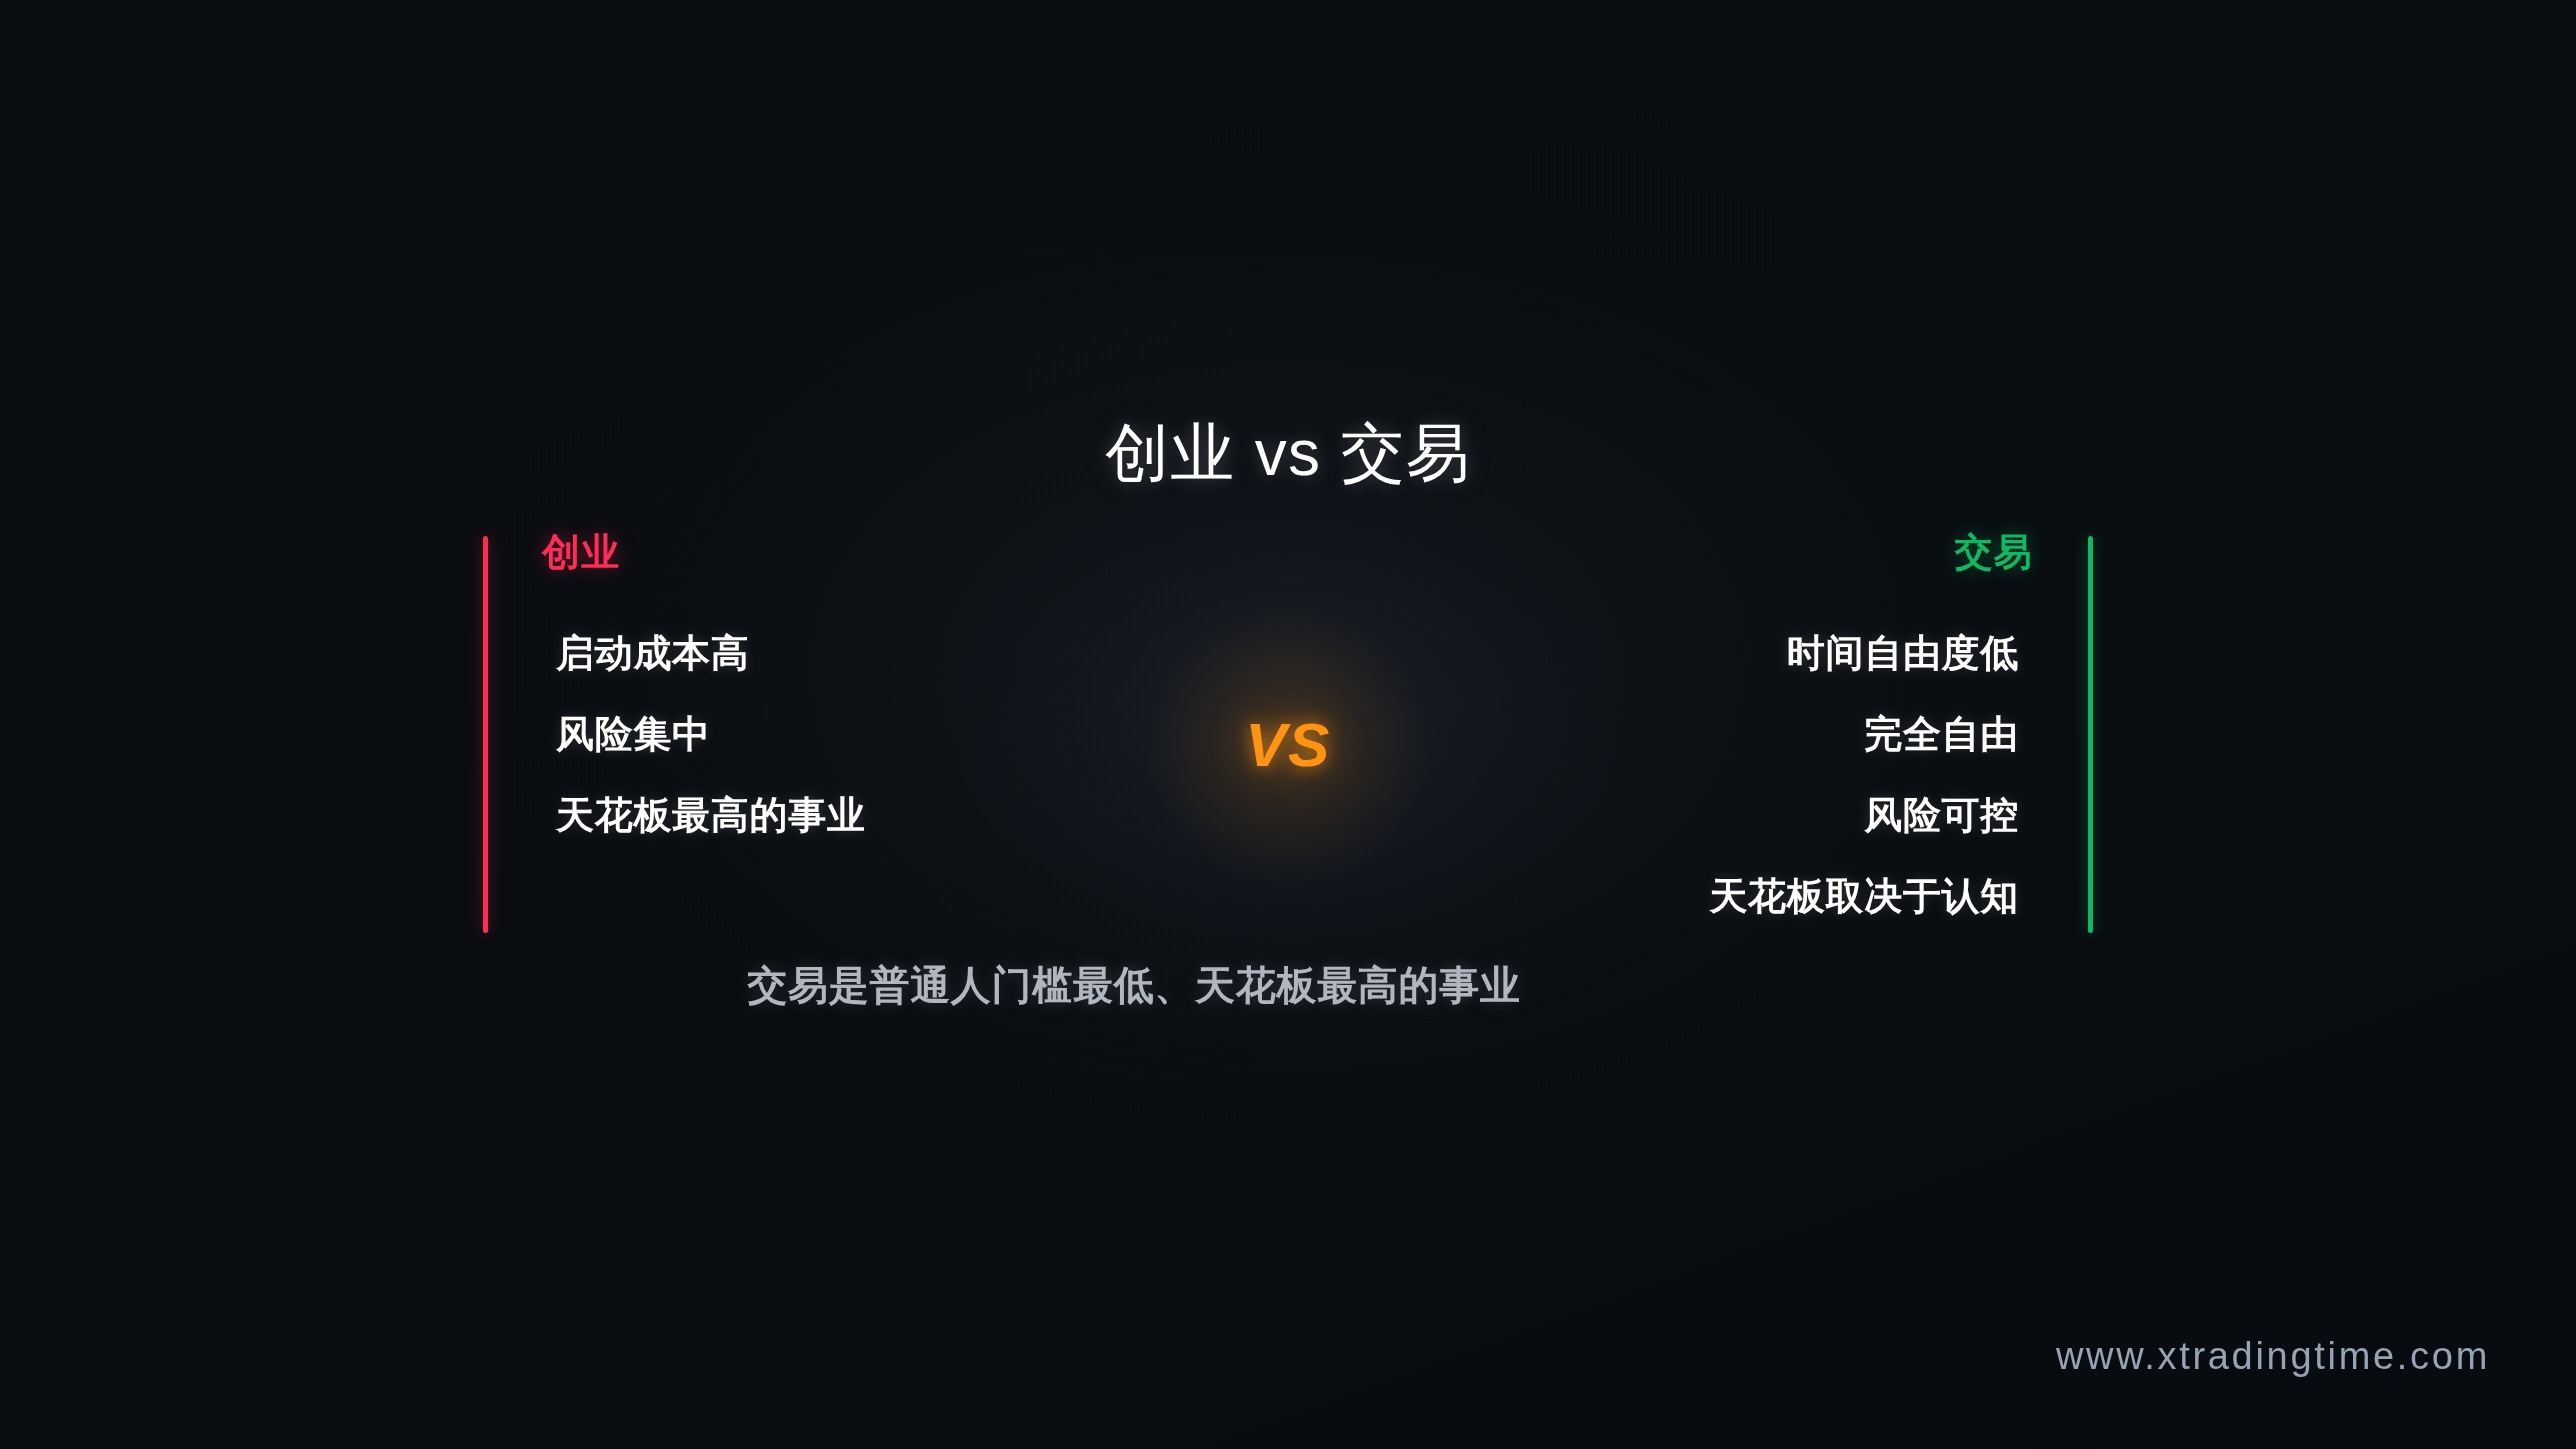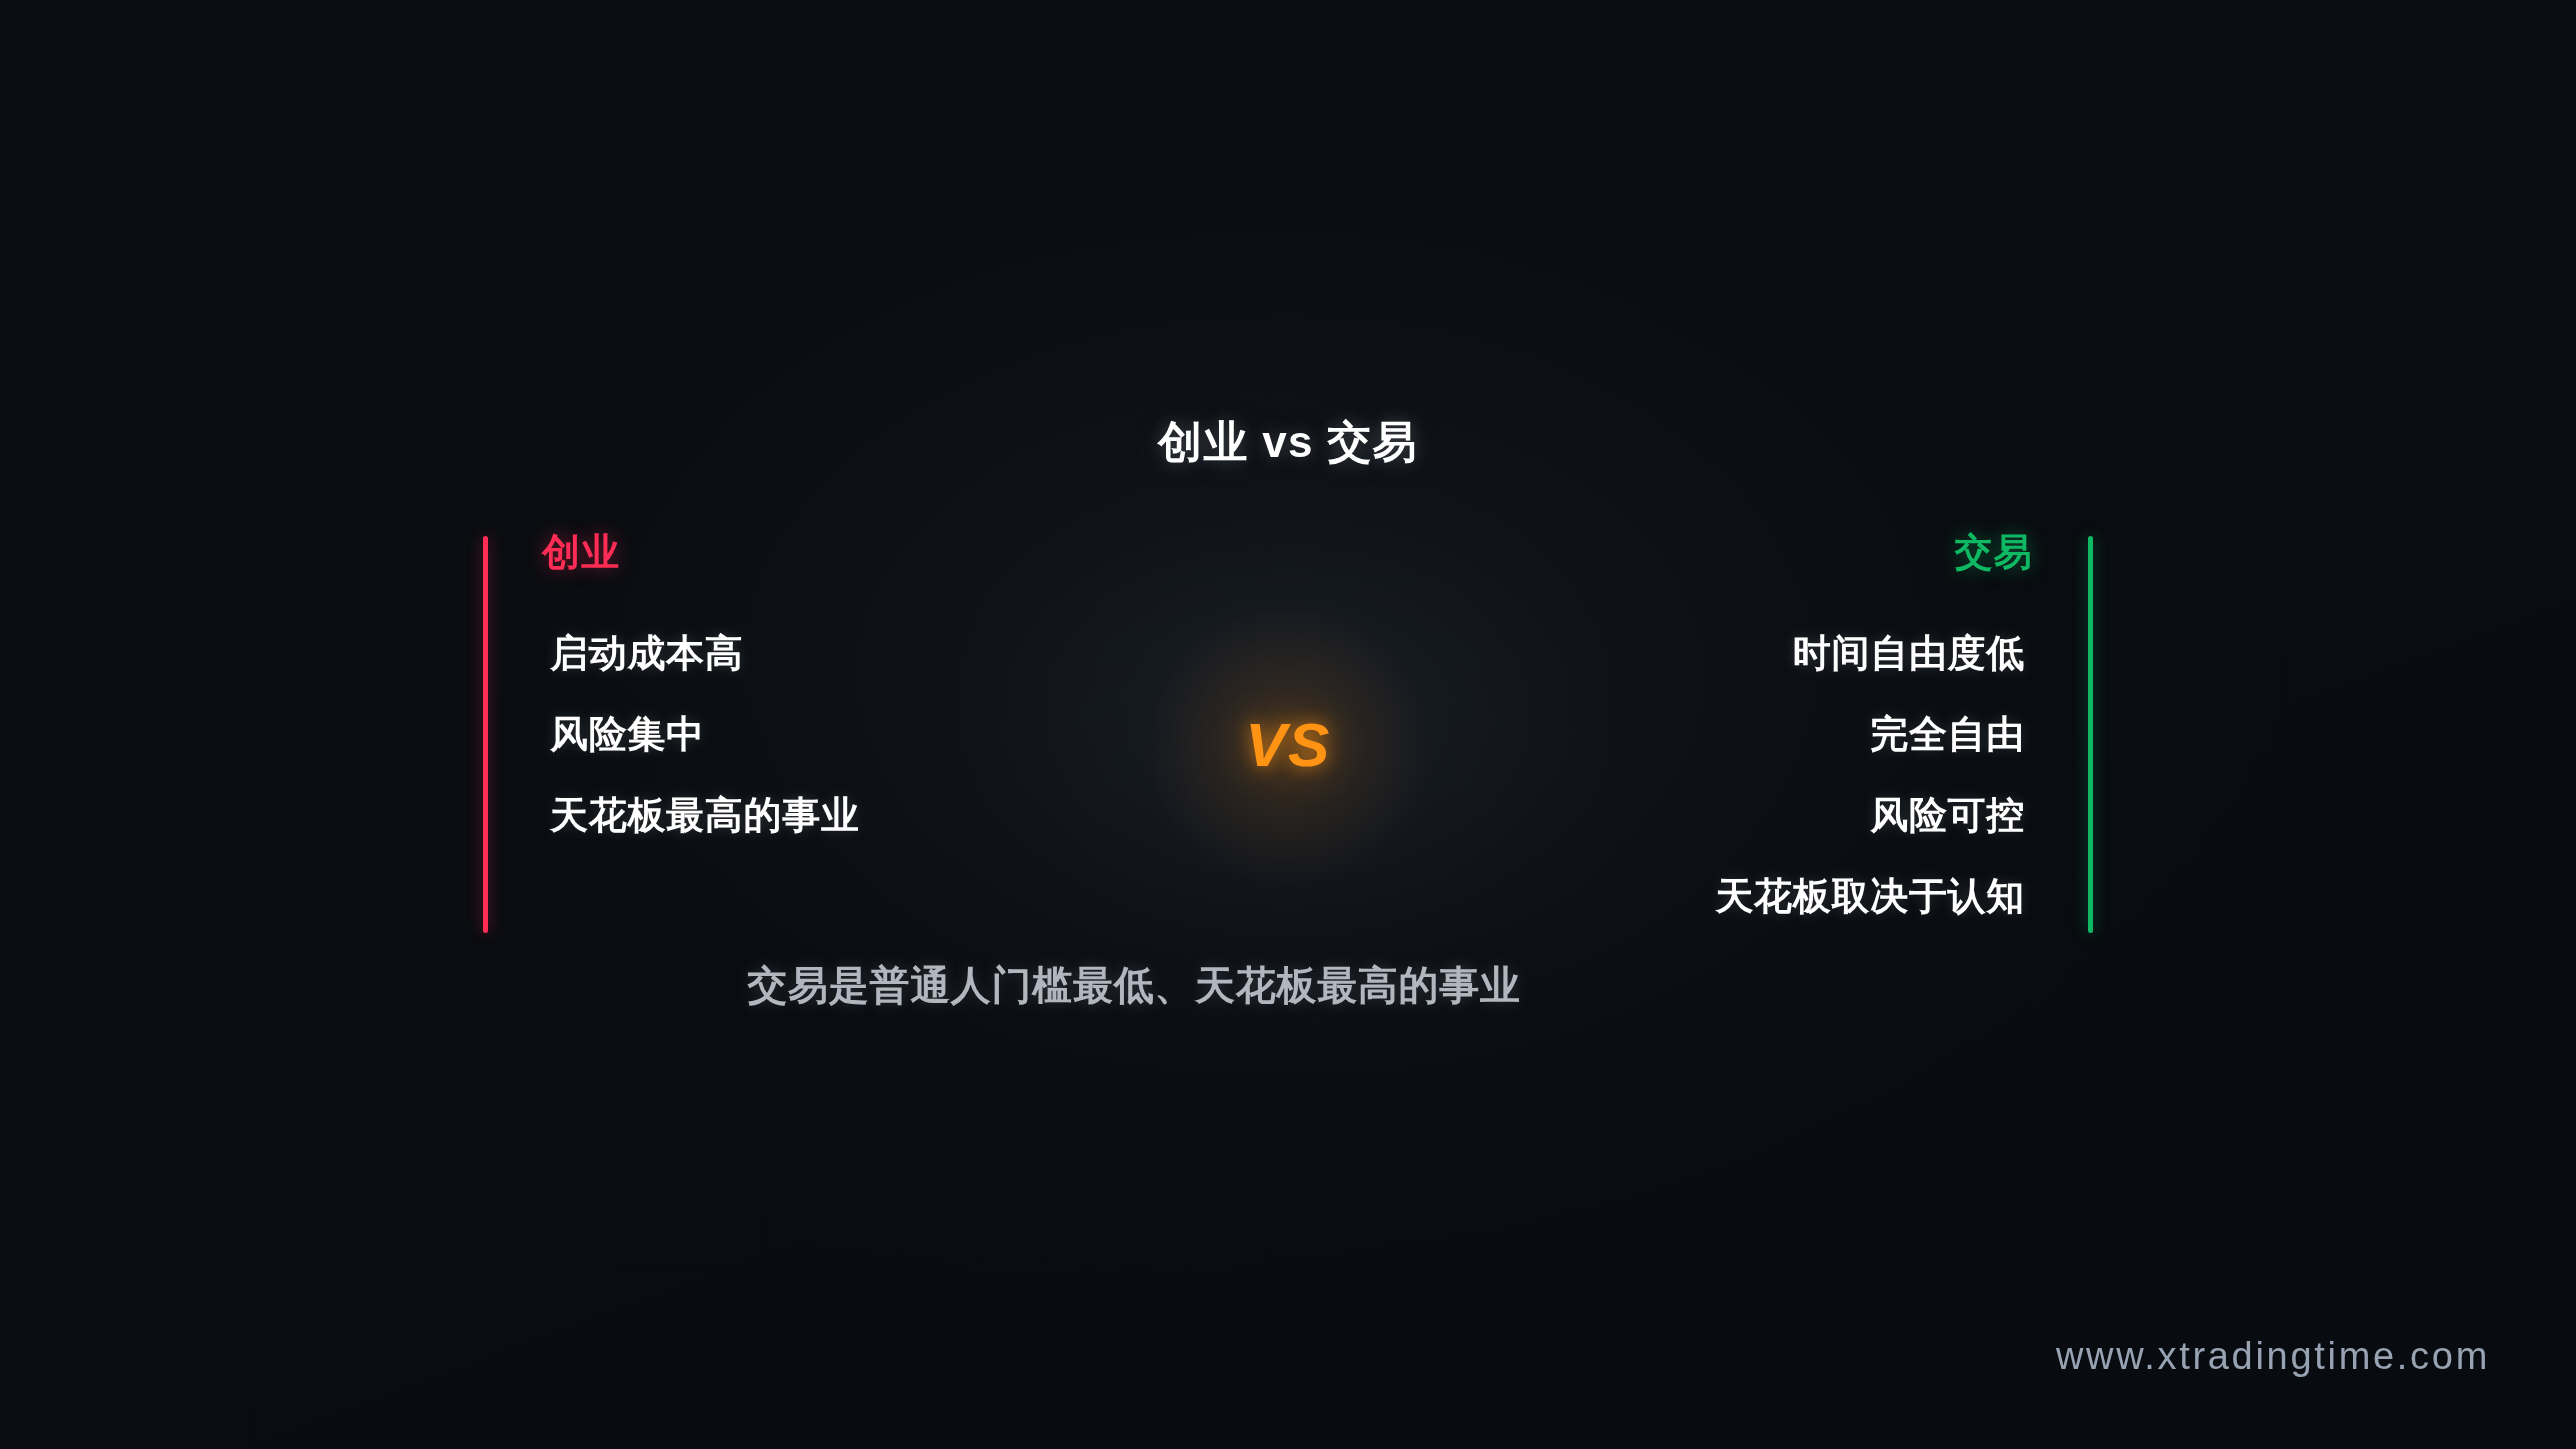--- a/index.html
+++ b/index.html
@@ -25,22 +25,22 @@
     overflow: hidden;
   }
 
   
   .title {
     position: absolute;
     left: 0;
     top: 417px;
     width: 2576px;
     text-align: center;
-    font-size: 44px;
-    font-weight: bold;
+    font-size: 64px;
+    font-weight: normal;
     color: #FFFFFF;
     letter-spacing: 1.3px;
     line-height: 1.15;
     text-shadow: 0 0 17.4px rgba(255,255,255,0.20), 0 0 43px rgba(200,210,230,0.10);
     white-space: nowrap;
   }
 
   
   .compare {
     position: absolute;
@@ -72,21 +72,21 @@
     font-size: 38px;
     font-weight: bold;
     line-height: 1;
     height: 48px;
     letter-spacing: 1.3px;
   }
   .col-left  .col-head { color: #FF2D55; text-shadow: 0 0 19px rgba(255,45,85,0.45); }
   .col-right .col-head { color: #0FB862; text-shadow: 0 0 19px rgba(15,184,98,0.45); }
 
   .col-list {
-    margin: 8px;
+    margin: 14px;
     padding: 0;
     list-style: none;
     margin-top: 32px;
   }
   .col-list li {
     font-size: 38px;
     font-weight: bold;
     color: #FFFFFF;
     height: 81px;
     line-height: 81px;

